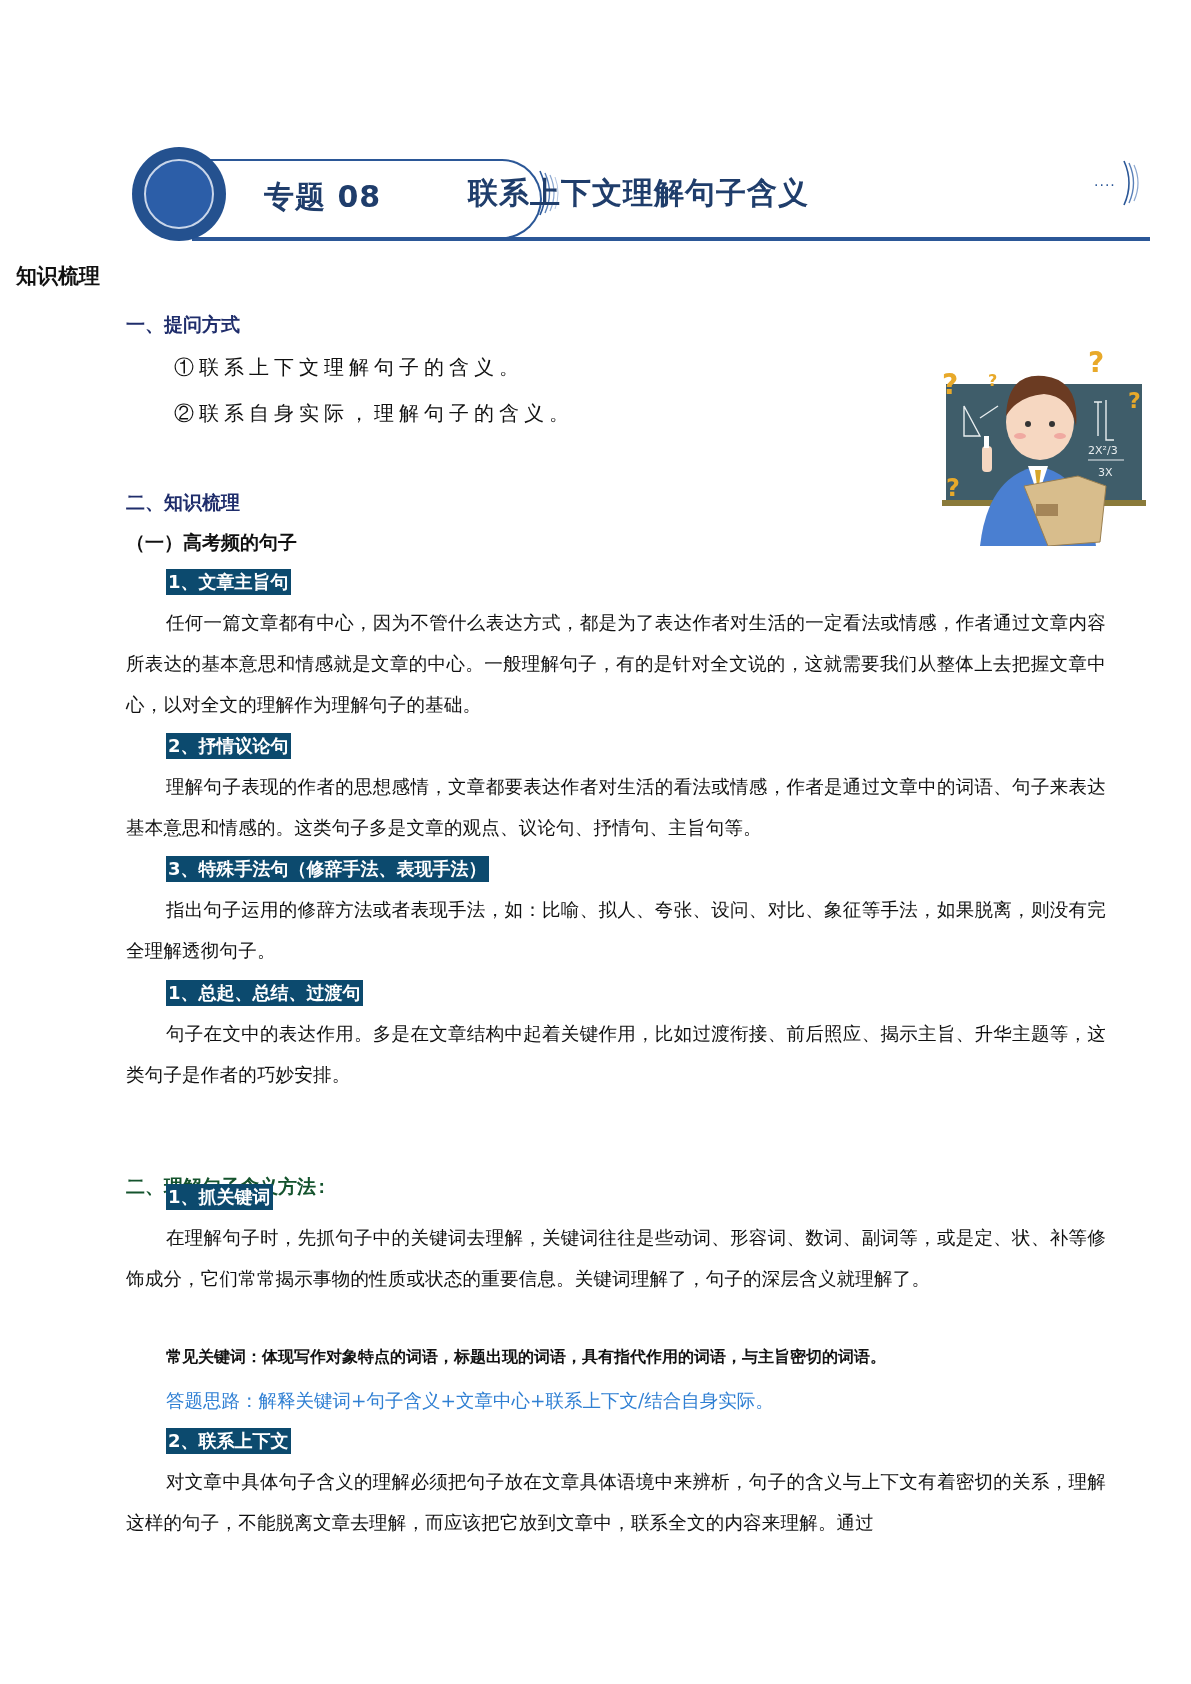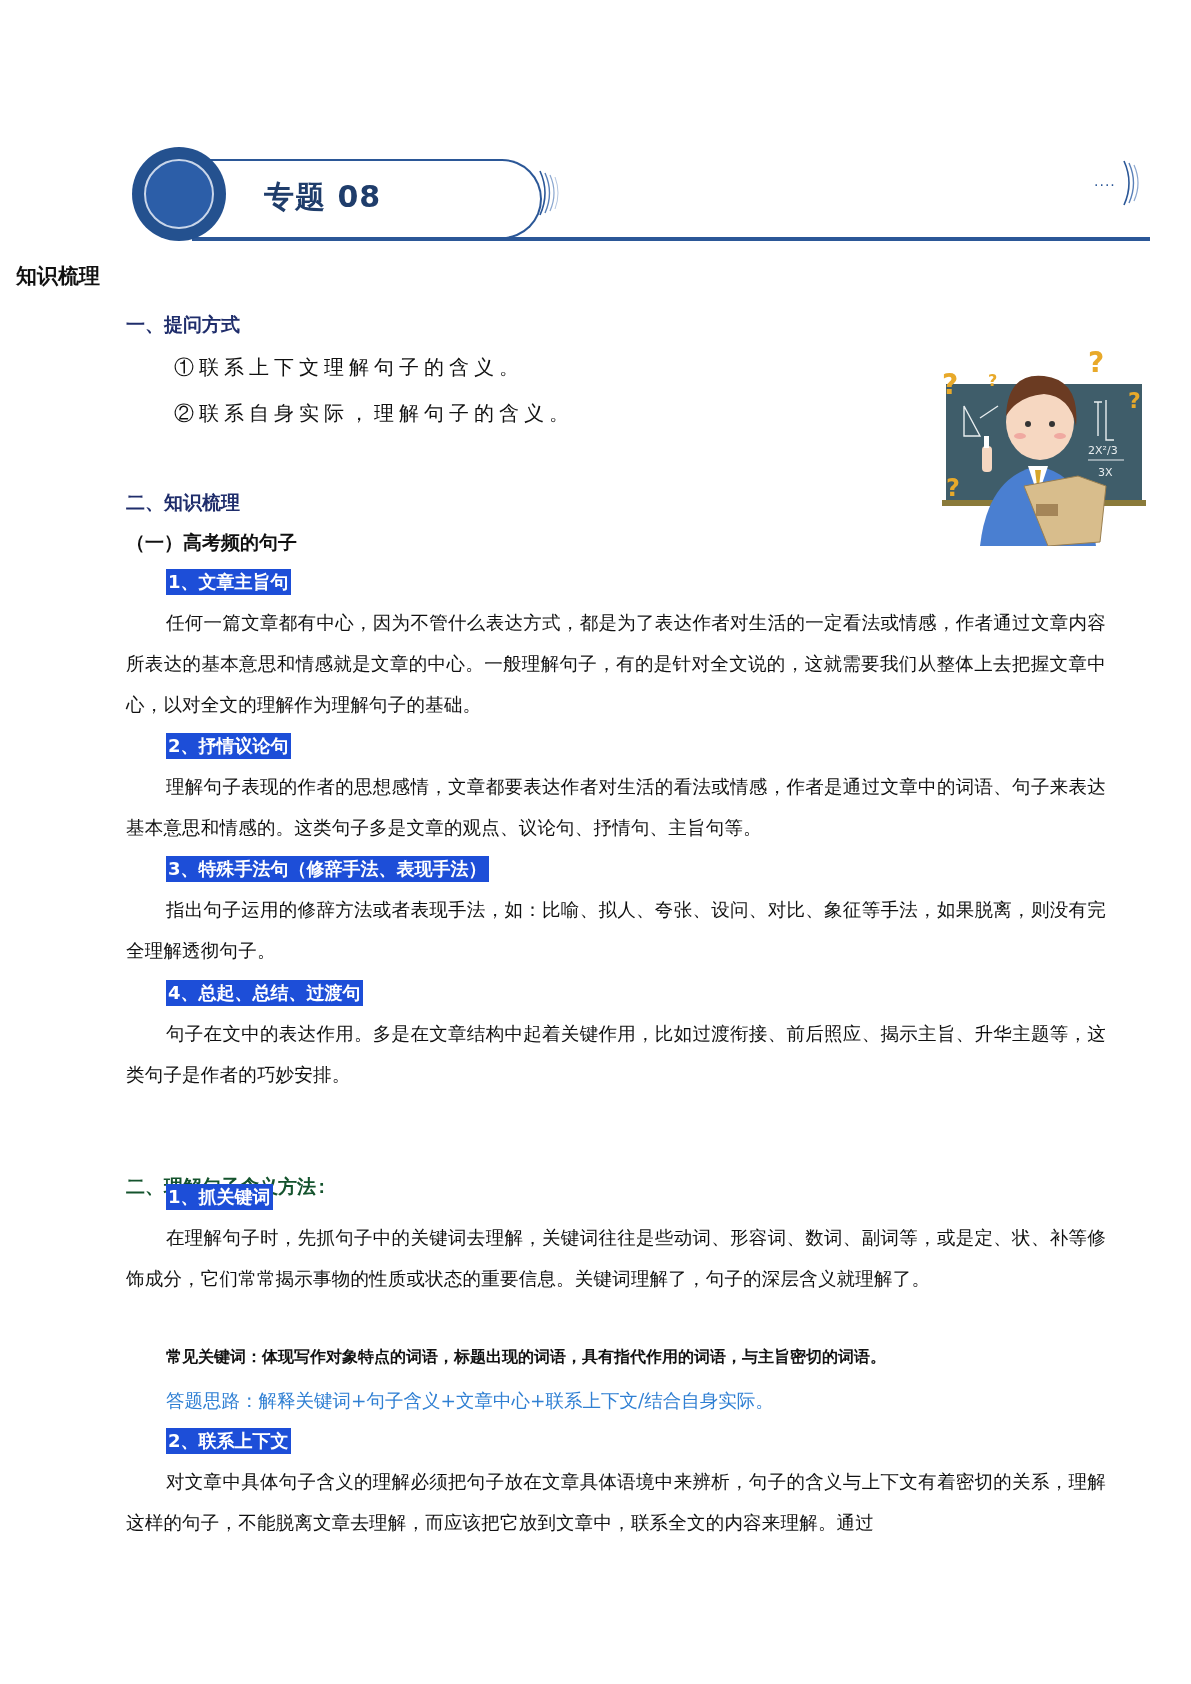--- a/index.html
+++ b/index.html
@@ -27,21 +27,21 @@
 
   
   .center-title { position: absolute; left: 0; width: 1191px; top: 262px; text-align: left;
                   font-family: "DejaVu Sans", sans-serif; font-weight: bold; font-size: 21px; color: #111; }
   .h1 { position: absolute; left: 110px; font-family: "DejaVu Sans", sans-serif; font-weight: bold;
         font-size: 19px; color: #1f2d6b; }
   .h1.plain { color: #14532d; font-family: Liberation Mono, monospace; margin-top: 29px; }
   .q-item { position: absolute; left: 158px; font-family: "DejaVu Serif", serif; font-size: 20px;
             letter-spacing: 5px; color: #111; }
   .sub { position: absolute; left: 110px; font-family: "DejaVu Serif", serif; font-size: 19px; color: #111; font-weight: bold; }
-  .hl { position: absolute; left: 150px; background: #1d4ed8; color: #ffffff; font-family: "DejaVu Sans", sans-serif;
+  .hl { position: absolute; left: 150px; background: #0c4a6e; color: #ffffff; font-family: "DejaVu Sans", sans-serif;
         font-weight: bold; font-size: 18px; padding: 1px 2px; line-height: 24px; }
   .para { position: absolute; left: 110px; width: 980px; font-size: 18.5px; line-height: 41px; color: #111;
           text-indent: 40px; text-align: justify; font-family: "DejaVu Serif", serif; letter-spacing: 0.2px; }
   .bold-line { position: absolute; left: 150px; font-family: "DejaVu Serif", serif; font-weight: bold;
                font-size: 16px; color: #111; }
   .link-line { position: absolute; left: 150px; font-family: "DejaVu Serif", serif; font-size: 18.5px;
                color: #2f7fd3; }
 
   
   .illus { position: absolute; left: 912px; top: 336px; width: 220px; height: 210px; }
@@ -57,20 +57,21 @@
     <div class="circle-outer">
       <div class="circle-inner"></div>
     </div>
     <div class="topic-label">专题 08</div>
     <svg class="arcs left" viewBox="0 0 24 52">
       <path d="M4 4 Q14 26 4 48" stroke="#2b5797" stroke-width="1.6" fill="none"></path>
       <path d="M9 6 Q18 26 9 46" stroke="#5a80b8" stroke-width="1.4" fill="none"></path>
       <path d="M14 8 Q22 26 14 44" stroke="#8aa6cf" stroke-width="1.2" fill="none"></path>
       <path d="M19 10 Q25 26 19 42" stroke="#b5c7e2" stroke-width="1" fill="none"></path>
     </svg>
+    <div class="main-title">联系上下文理解句子含义</div>
     <div class="dots">····</div>
     <svg class="arcs right" viewBox="0 0 24 52">
       <path d="M4 4 Q14 26 4 48" stroke="#2b5797" stroke-width="1.6" fill="none"></path>
       <path d="M9 6 Q18 26 9 46" stroke="#5a80b8" stroke-width="1.4" fill="none"></path>
       <path d="M14 8 Q22 26 14 44" stroke="#8aa6cf" stroke-width="1.2" fill="none"></path>
     </svg>
   </div>
 
   <div class="center-title">知识梳理</div>
 
@@ -116,21 +117,21 @@
 
   <div class="hl" style="top:569px;">1、文章主旨句</div>
   <div class="para" style="top:602px;">任何一篇文章都有中心，因为不管什么表达方式，都是为了表达作者对生活的一定看法或情感，作者通过文章内容所表达的基本意思和情感就是文章的中心。一般理解句子，有的是针对全文说的，这就需要我们从整体上去把握文章中心，以对全文的理解作为理解句子的基础。</div>
 
   <div class="hl" style="top:733px;">2、抒情议论句</div>
   <div class="para" style="top:766px;">理解句子表现的作者的思想感情，文章都要表达作者对生活的看法或情感，作者是通过文章中的词语、句子来表达基本意思和情感的。这类句子多是文章的观点、议论句、抒情句、主旨句等。</div>
 
   <div class="hl" style="top:856px;">3、特殊手法句（修辞手法、表现手法）</div>
   <div class="para" style="top:889px;">指出句子运用的修辞方法或者表现手法，如：比喻、拟人、夸张、设问、对比、象征等手法，如果脱离，则没有完全理解透彻句子。</div>
 
-  <div class="hl" style="top:980px;">4、总起、总结、过渡句</div>
+  <div class="hl" style="top:980px;">1、总起、总结、过渡句</div>
   <div class="para" style="top:1013px;">句子在文中的表达作用。多是在文章结构中起着关键作用，比如过渡衔接、前后照应、揭示主旨、升华主题等，这类句子是作者的巧妙安排。</div>
 
   <div class="h1 plain" style="top:1145px;">二、理解句子含义方法:</div>
 
   <div class="hl" style="top:1184px;">1、抓关键词</div>
   <div class="para" style="top:1217px;">在理解句子时，先抓句子中的关键词去理解，关键词往往是些动词、形容词、数词、副词等，或是定、状、补等修饰成分，它们常常揭示事物的性质或状态的重要信息。关键词理解了，句子的深层含义就理解了。</div>
   <div class="bold-line" style="top:1347px;">常见关键词：体现写作对象特点的词语，标题出现的词语，具有指代作用的词语，与主旨密切的词语。</div>
   <div class="link-line" style="top:1388px;">答题思路：解释关键词+句子含义+文章中心+联系上下文/结合自身实际。</div>
 
   <div class="hl" style="top:1428px;">2、联系上下文</div>

